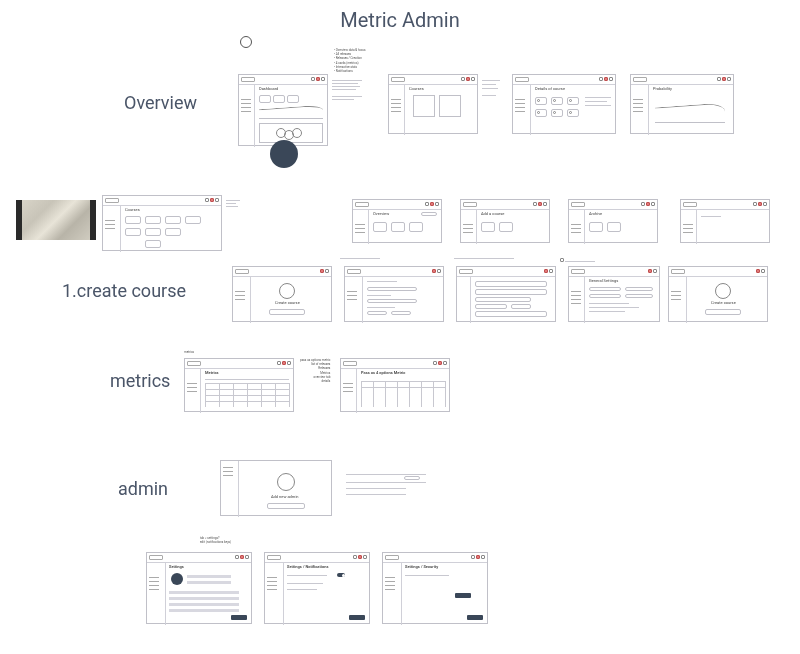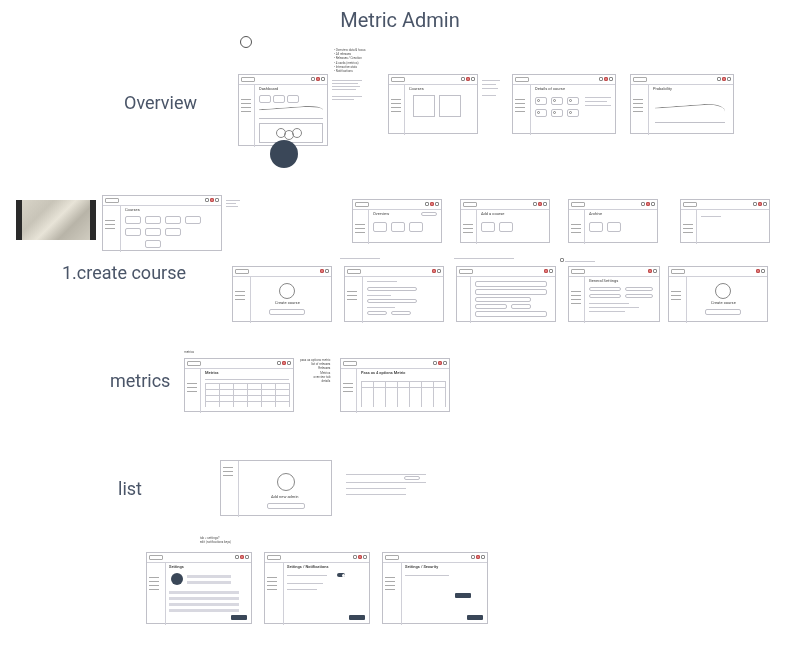--- a/index.html
+++ b/index.html
@@ -154,23 +154,23 @@
     border-radius: 50%;
   }
 </style>
 </head>
 <body>
 
 <div class="title">Metric Admin</div>
 <div class="circle-empty"></div>
 
 <div class="section-label" style="left:124px; top:92px;">Overview</div>
-<div class="section-label" style="left:62px; top:262px;">1.create course</div>
+<div class="section-label" style="left:62px; top:280px;">1.create course</div>
 <div class="section-label" style="left:110px; top:370px;">metrics</div>
-<div class="section-label" style="left:118px; top:478px;">list</div>
+<div class="section-label" style="left:118px; top:478px;">admin</div>
 
 <div class="notes" style="left:334px; top:48px;">
   <div class="bullet">Overview data &amp; focus</div>
   <div class="bullet">All releases</div>
   <div class="bullet">Releases / Creation</div>
   <div class="bullet">4 cards (metrics)</div>
   <div class="bullet">Interactive stats</div>
   <div class="bullet">Notifications</div>
 </div>
 

